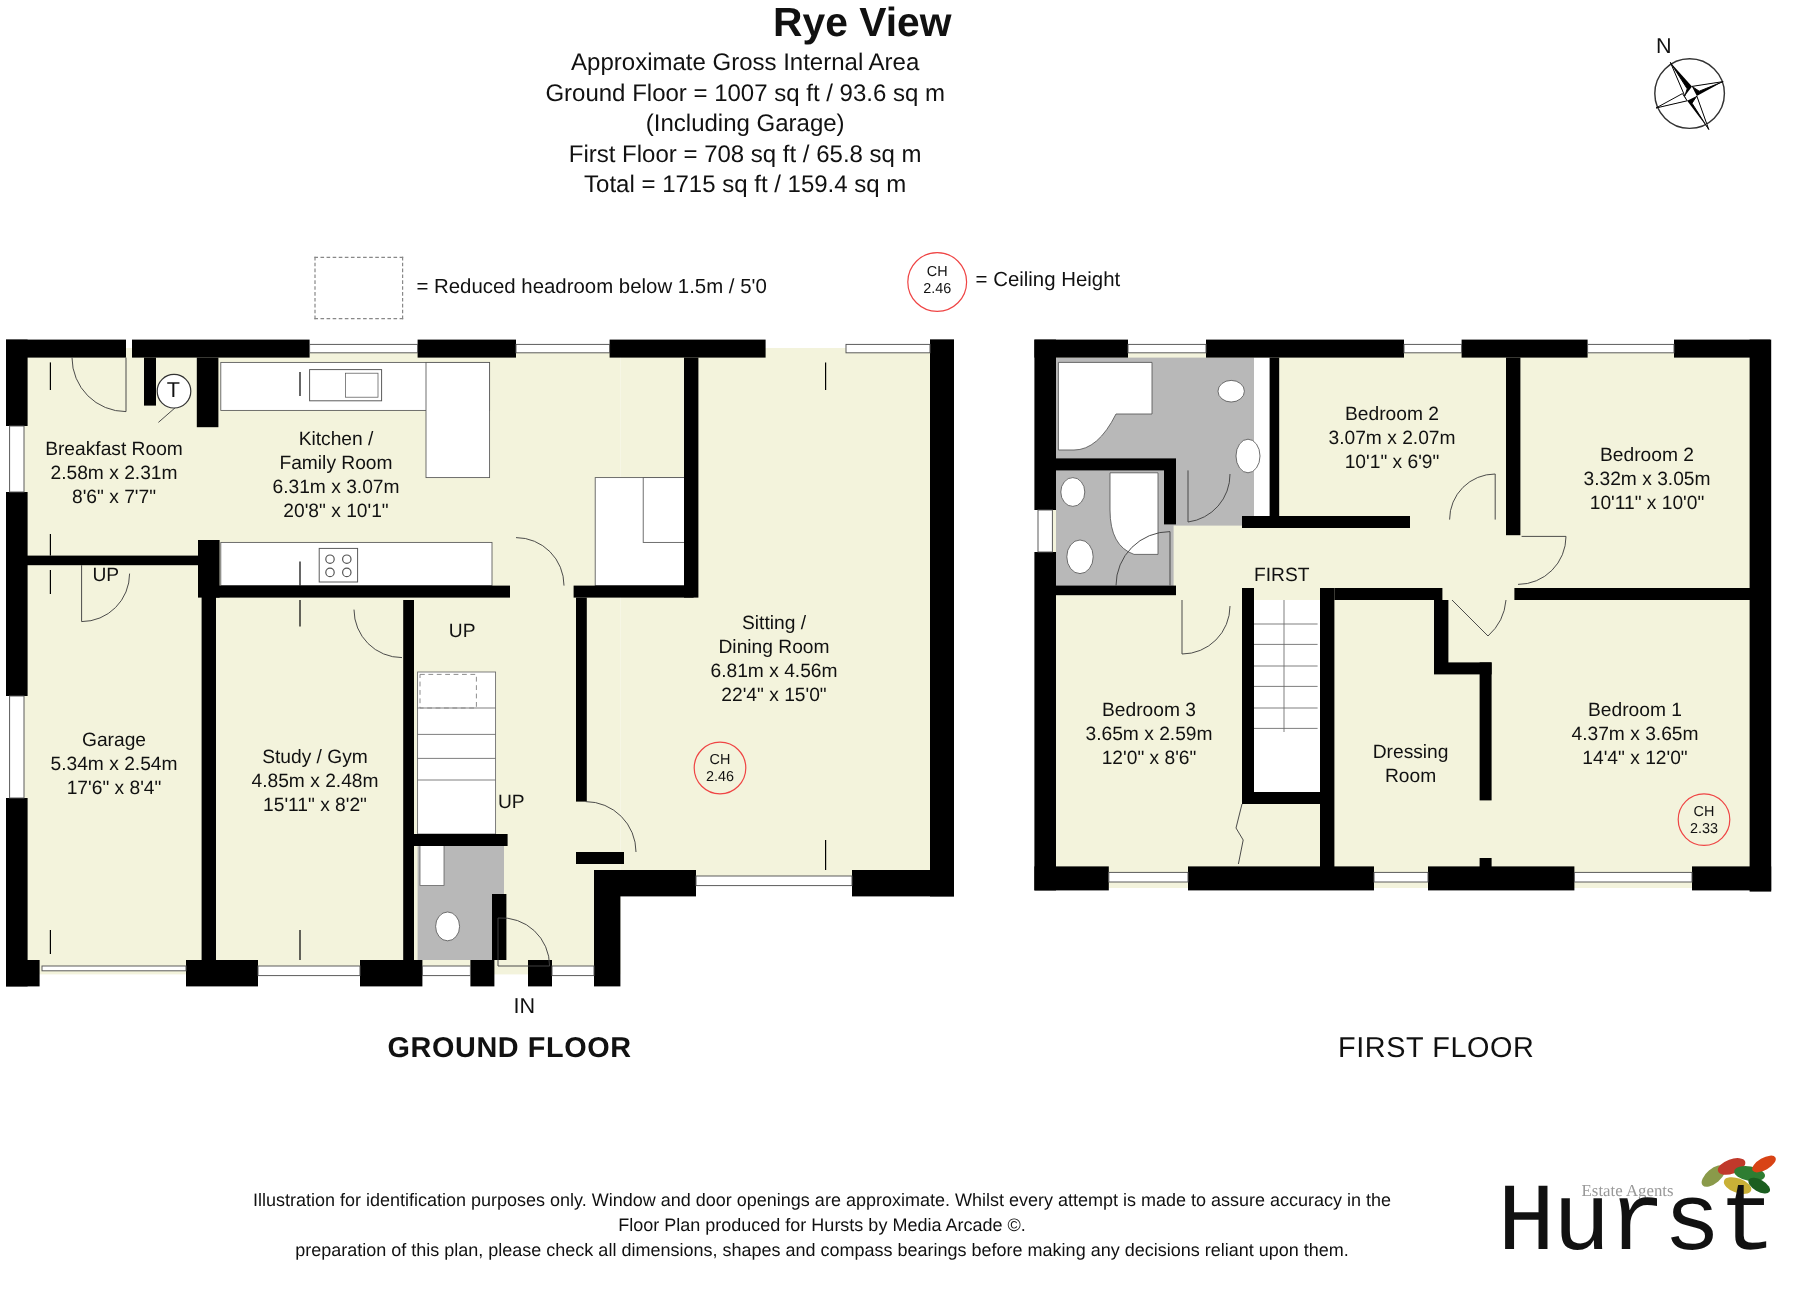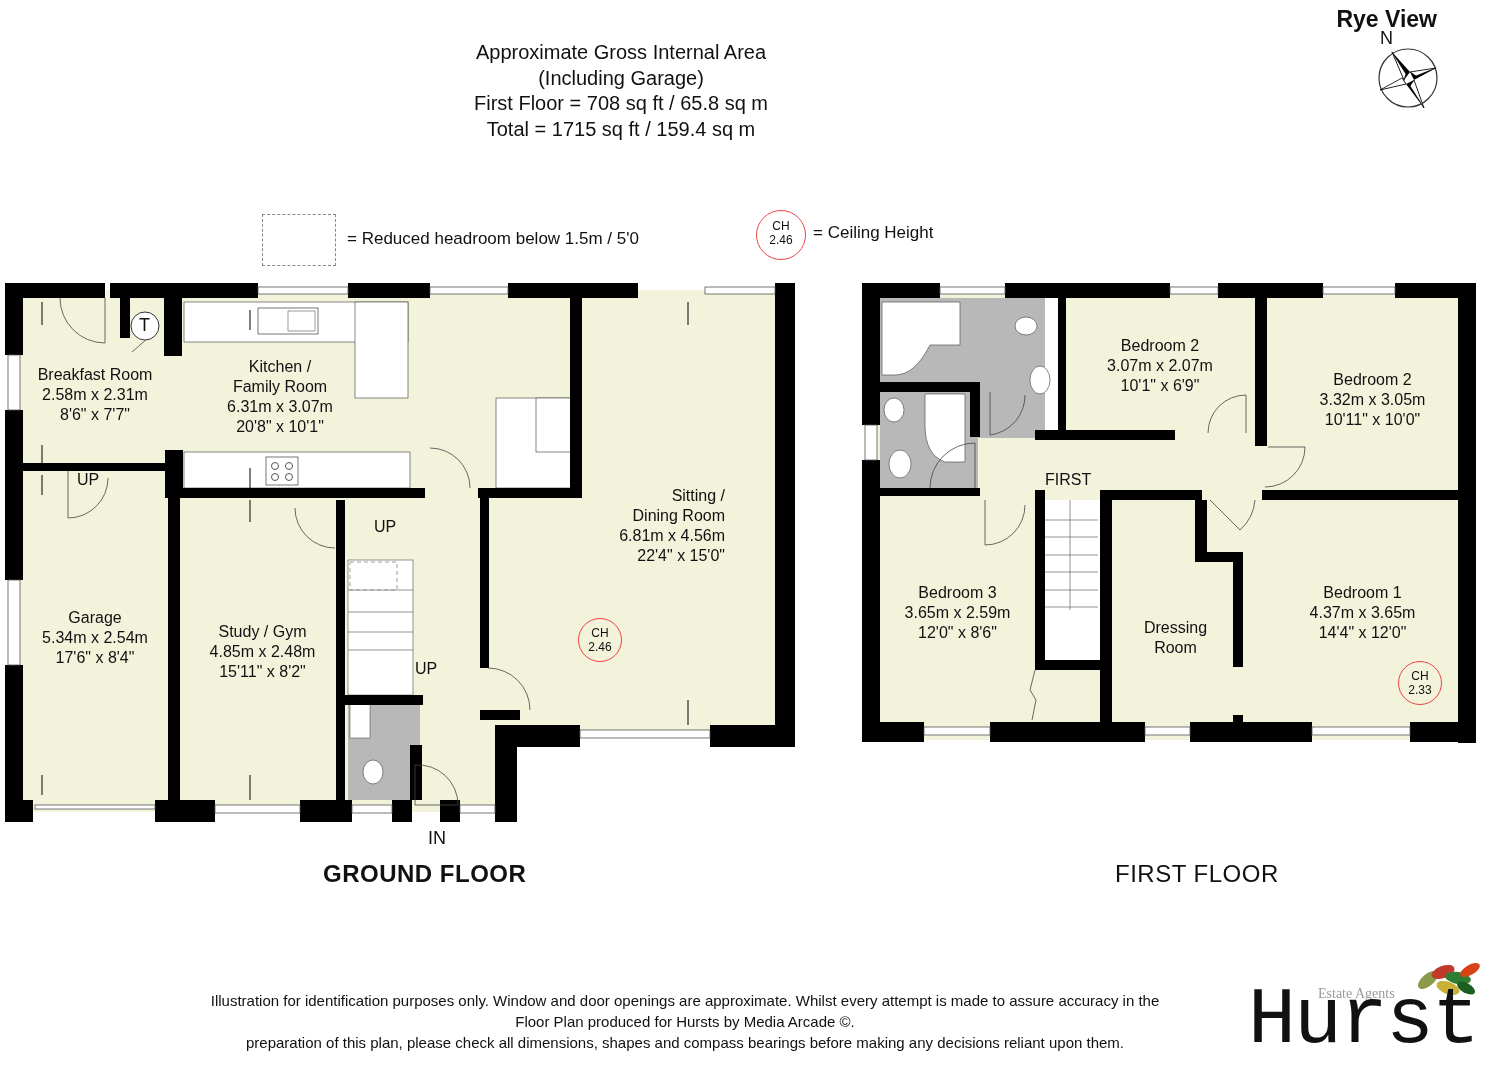--- a/index.html
+++ b/index.html
@@ -1,33 +1,34 @@
 <!DOCTYPE html>
 <html><head>
 <meta charset="utf-8">
 <style>
   html,body{margin:0;padding:0;background:#fff;}
   body{width:1495px;height:1080px;position:relative;overflow:hidden;font-family:"Liberation Sans",sans-serif;color:#111;}
   .abs{position:absolute;}
-  .title{left:0;width:1437px;top:0;text-align:right;font-weight:bold;font-size:23px;line-height:38px;}
+  .title{left:0;width:1437px;top:0;text-align:center;font-weight:bold;font-size:34px;line-height:38px;}
   .area{left:0;width:1242px;top:40px;text-align:center;font-size:20px;line-height:25.5px;}
   .legend-text{font-size:17px;}
   .room{position:absolute;text-align:center;font-size:16px;line-height:20px;color:#111;}
   .floor-label{position:absolute;font-size:24px;letter-spacing:0.5px;}
   .footer{position:absolute;left:130px;width:1110px;top:990px;text-align:center;font-size:15px;line-height:21px;}
   .ch{position:absolute;width:44px;height:44px;border:1px solid #ef4444;border-radius:50%;font-size:12px;line-height:14px;text-align:center;box-sizing:border-box;padding-top:7px;}
   .small-label{position:absolute;font-size:16px;}
   svg{position:absolute;left:0;top:0;}
 </style>
 </head>
 <body>
 
 <div class="abs title">Rye View</div>
 <div class="abs area">
   <div>Approximate Gross Internal Area</div>
+  <div>Ground Floor = 1007 sq ft / 93.6 sq m</div>
   <div>(Including Garage)</div>
   <div>First Floor = 708 sq ft / 65.8 sq m</div>
   <div>Total = 1715 sq ft / 159.4 sq m</div>
 </div>
 
 <div class="abs" style="left:1370px;top:28px;width:72px;height:84px;">
   <div style="position:absolute;left:10px;top:0;font-size:18px;">N</div>
   <svg width="72" height="84" viewBox="0 0 72 84" style="position:absolute;left:0;top:0;">
     <circle cx="38" cy="50" r="29" fill="none" stroke="#333" stroke-width="1.2"></circle>
     <polygon points="22,24 40,44 34,52" fill="#000"></polygon>
@@ -236,21 +237,21 @@
   <div>Breakfast Room</div>
   <div>2.58m x 2.31m</div>
   <div>8'6" x 7'7"</div>
 </div>
 <div class="room" style="left:200px;top:357px;width:160px;">
   <div>Kitchen /</div>
   <div>Family Room</div>
   <div>6.31m x 3.07m</div>
   <div>20'8" x 10'1"</div>
 </div>
-<div class="room" style="left:565px;top:486px;width:160px;text-align:right;">
+<div class="room" style="left:565px;top:510px;width:160px;">
   <div>Sitting /</div>
   <div>Dining Room</div>
   <div>6.81m x 4.56m</div>
   <div>22'4" x 15'0"</div>
 </div>
 <div class="room" style="left:25px;top:608px;width:140px;">
   <div>Garage</div>
   <div>5.34m x 2.54m</div>
   <div>17'6" x 8'4"</div>
 </div>

